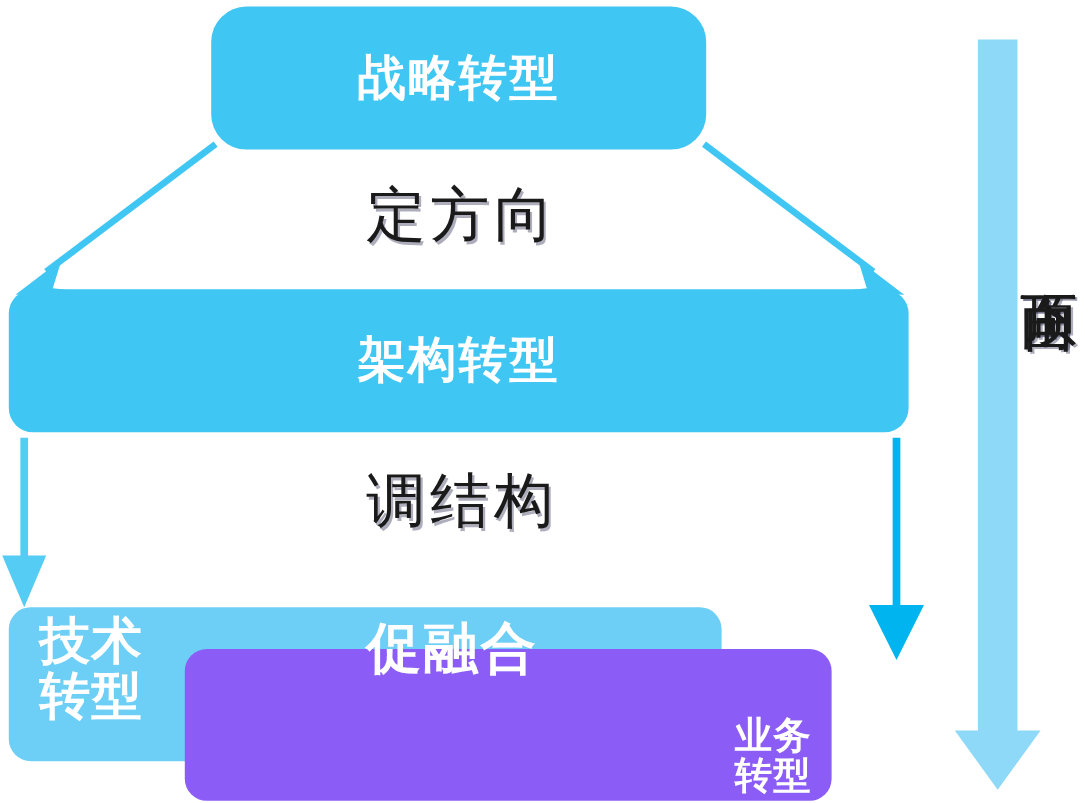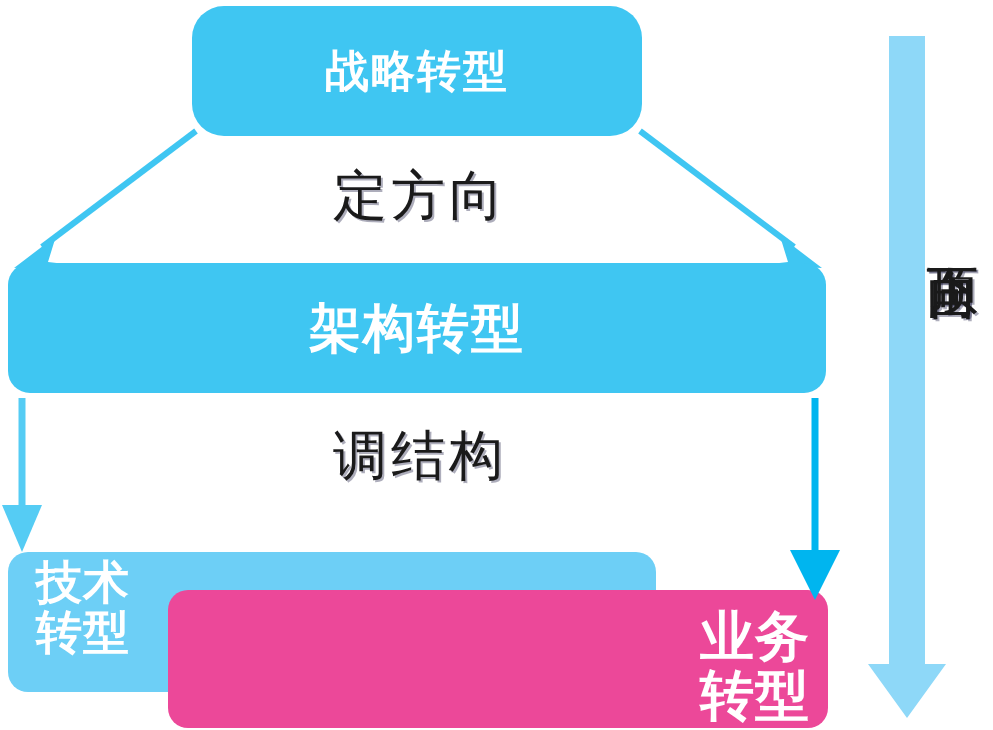--- a/index.html
+++ b/index.html
@@ -46,21 +46,21 @@
     z-index: 6;
   }
 
   #node-architecture {
     left: 8px;
     top: 263px;
     width: 818px;
     height: 130px;
     background: #3FC6F2;
     border-radius: 22px;
-    font-size: 52px;
+    font-size: 44px;
     z-index: 6;
   }
 
   #node-technology {
     left: 8px;
     top: 552px;
     width: 648px;
     height: 140px;
     background: #6DCFF6;
     border-radius: 20px;
@@ -68,28 +68,28 @@
     align-items: flex-start;
     padding: 6px 0 0 28px;
     font-size: 46px;
     letter-spacing: 1px;
     z-index: 7;
   }
 
   #node-business {
     left: 168px;
     top: 590px;
-    width: 660px;
+    width: 588px;
     height: 138px;
-    background: #ec4899;
+    background: #8b5cf6;
     border-radius: 20px;
     justify-content: flex-end;
     align-items: flex-end;
     padding: 0 18px 4px 0;
-    font-size: 54px;
+    font-size: 34px;
     letter-spacing: 1px;
     z-index: 8;
   }
 
   
   .mid-label {
     position: absolute;
     color: #1a1a1a;
     font-family: "Liberation Serif", "DejaVu Serif", serif;
     font-size: 54px;
@@ -181,20 +181,21 @@
   <div class="node" id="node-technology">技术
 转型</div>
 
   <div class="node" id="node-business">业务
 转型</div>
 
   <div class="mid-label" id="label-structure">调结构</div>
 
   <div class="mid-label" id="label-direction">定方向</div>
 
+  <div id="label-integration">促融合</div>
 
   <div id="label-topdown">自顶向下</div>
 
   <svg class="arrows arrows-front" viewBox="0 0 993 730" width="993" height="730" xmlns="http://www.w3.org/2000/svg">
 
     <g>
       <line x1="815" y1="398" x2="815" y2="560" stroke="#00B5EF" stroke-width="7"></line>
       <polygon points="815,600 790,550 840,550" fill="#00B5EF"></polygon>
     </g>
   </svg>

